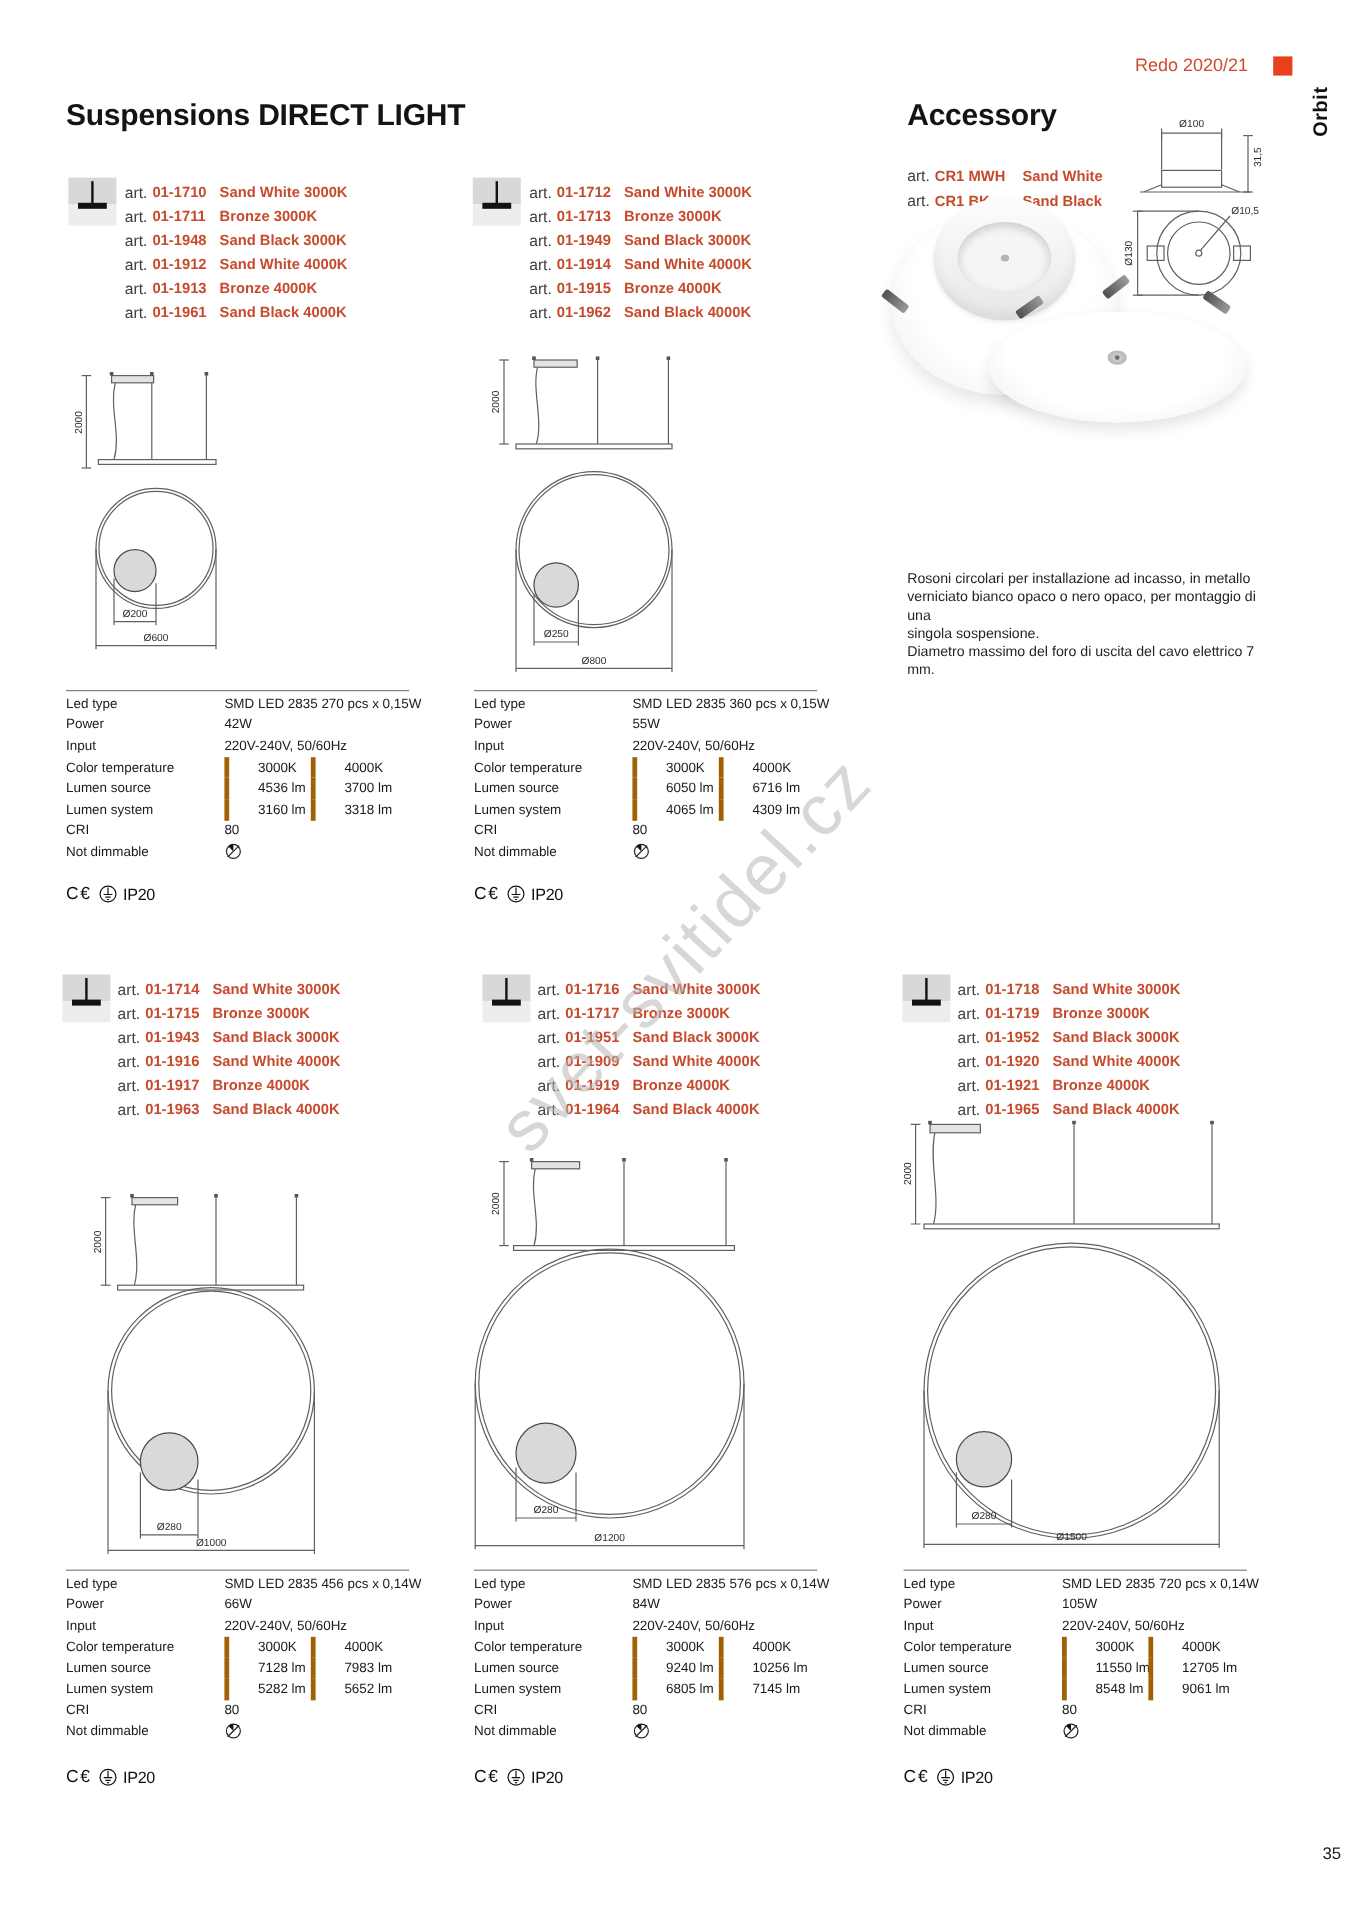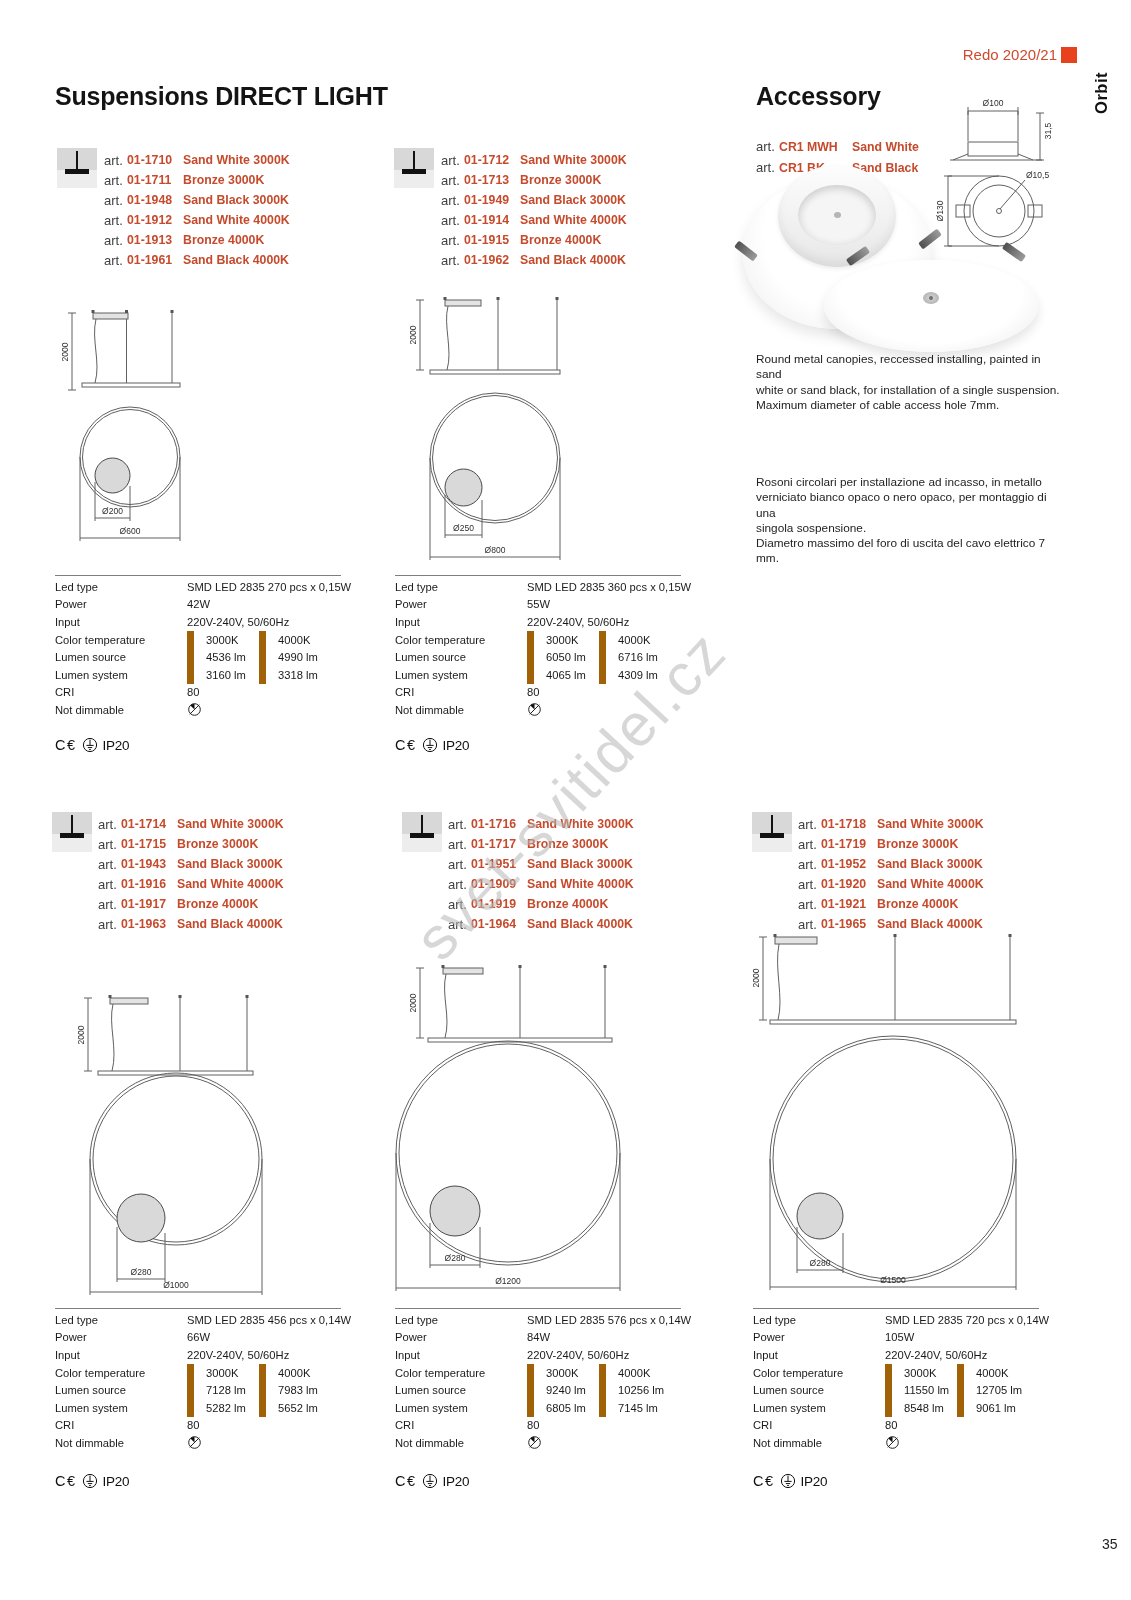--- a/index.html
+++ b/index.html
@@ -1,41 +1,41 @@
 <!DOCTYPE html>
 <html><head>
 <meta charset="utf-8">
 <style>
   html,body{margin:0;padding:0;background:#9a9a9a;}
   .page{position:relative;width:1131px;height:1600px;background:#ffffff;overflow:hidden;
         font-family:"Liberation Sans",sans-serif;margin:0 auto;}
   .abs{position:absolute;}
   .h1{font-size:25px;font-weight:700;letter-spacing:-.2px;color:#141414;white-space:nowrap;}
-  .redo-row{display:flex;align-items:center;gap:4px;}
+  .redo-row{display:flex;align-items:center;gap:21px;}
   .redo{font-size:15px;color:#cf4a2e;white-space:nowrap;}
   .sq{width:16px;height:16px;background:#e8411e;}
   .orbit{font-size:16.5px;font-weight:700;color:#111;writing-mode:vertical-rl;transform:rotate(180deg);letter-spacing:.5px;}
   .pagenum{font-size:14px;color:#222;}
 
   .artlist{display:flex;flex-direction:column;}
   .artrow{display:flex;align-items:center;height:20px;white-space:nowrap;}
   .pre{width:23px;font-size:13px;color:#3f3f3f;flex:none;}
   .code{width:56px;font-size:12.3px;font-weight:700;color:#c64a2c;flex:none;}
   .fin{font-size:12.3px;font-weight:700;color:#c64a2c;}
   .acc .artrow{height:21px;}
   .acc .code{width:73px;}
 
   .thumb{width:40px;height:40px;background:linear-gradient(180deg,#d8d8d8 0,#d8d8d8 55%,#ededed 55%,#ededed 100%);}
   .thumb .tv{position:absolute;left:19px;top:3px;width:2px;height:19px;background:#121212;}
   .thumb .th{position:absolute;left:8px;top:21px;width:24px;height:5px;background:#121212;}
 
   .spec{width:286px;border-top:1px solid #7f7f7f;padding-top:2px;font-size:11.2px;color:#1a1a1a;}
   .srow{display:grid;grid-template-columns:132px 72px 82px;height:17.6px;align-items:center;white-space:nowrap;}
   .sv{grid-column:2/4;}
-  .svc{border-left:7px solid #a16207;padding-left:12px;align-self:stretch;display:flex;align-items:center;}
+  .svc{border-left:4px solid #a16207;padding-left:24px;align-self:stretch;display:flex;align-items:center;}
   .certs{display:flex;align-items:center;gap:5px;height:18px;}
   .ce{font-size:14.5px;letter-spacing:1.5px;color:#101010;font-weight:400;}
   .ip{font-size:13.5px;font-weight:400;color:#101010;letter-spacing:-.3px;}
 
   .para{width:312px;font-size:11.8px;line-height:15.3px;color:#232323;white-space:pre-line;}
 
   svg.draw line,svg.draw path,svg.draw rect,svg.draw circle{stroke:#606060;stroke-width:1;fill:none;}
   svg.draw .fillg{fill:#e3e3e3;}
   svg.draw .shade{fill:#d9d9d9;stroke:#4a4a4a;}
   svg.draw .hk{fill:#555;stroke:none;}
@@ -162,21 +162,21 @@
         <span class="sv">220V-240V, 50/60Hz</span>
       </div>
     <div class="srow">
         <span>Color temperature</span>
         <span class="svc">3000K</span>
         <span class="svc">4000K</span>
       </div>
     <div class="srow">
         <span>Lumen source</span>
         <span class="svc">4536 lm</span>
-        <span class="svc">4990 lm</span>
+        <span class="svc">3700 lm</span>
       </div>
     <div class="srow">
         <span>Lumen system</span>
         <span class="svc">3160 lm</span>
         <span class="svc">3318 lm</span>
       </div>
     <div class="srow">
         <span>CRI</span>
         <span class="sv">80</span>
       </div>
@@ -387,23 +387,20 @@
     <div class="p1dot"></div>
   </div>
   <div class="abs photo2" style="left:824px;top:248px;width:220px;height:110px;">
     <div class="clip" style="left:22px;top:4px;transform:rotate(-35deg);"></div>
     <div class="clip" style="right:18px;top:0px;transform:rotate(35deg);"></div>
     <div class="p2disc"></div>
     <div class="p2hub"></div>
     <div class="p2dot"></div>
   </div>
 
-  <p class="abs para" style="left:756px;top:352px;margin:0;">Round metal canopies, reccessed installing, painted in sand
-white or sand black, for installation of a single suspension.
-Maximum diameter of cable access hole 7mm.</p>
   <p class="abs para" style="left:756px;top:475px;margin:0;">Rosoni circolari per installazione ad incasso, in metallo
 verniciato bianco opaco o nero opaco, per montaggio di una
 singola sospensione.
 Diametro massimo del foro di uscita del cavo elettrico 7 mm.</p>
 
   <div class="abs thumb" style="left:52px;top:812px;">
     <span class="tv"></span>
       <span class="th"></span>
   </div>
   <div class="abs artlist" style="left:98px;top:814px;">

